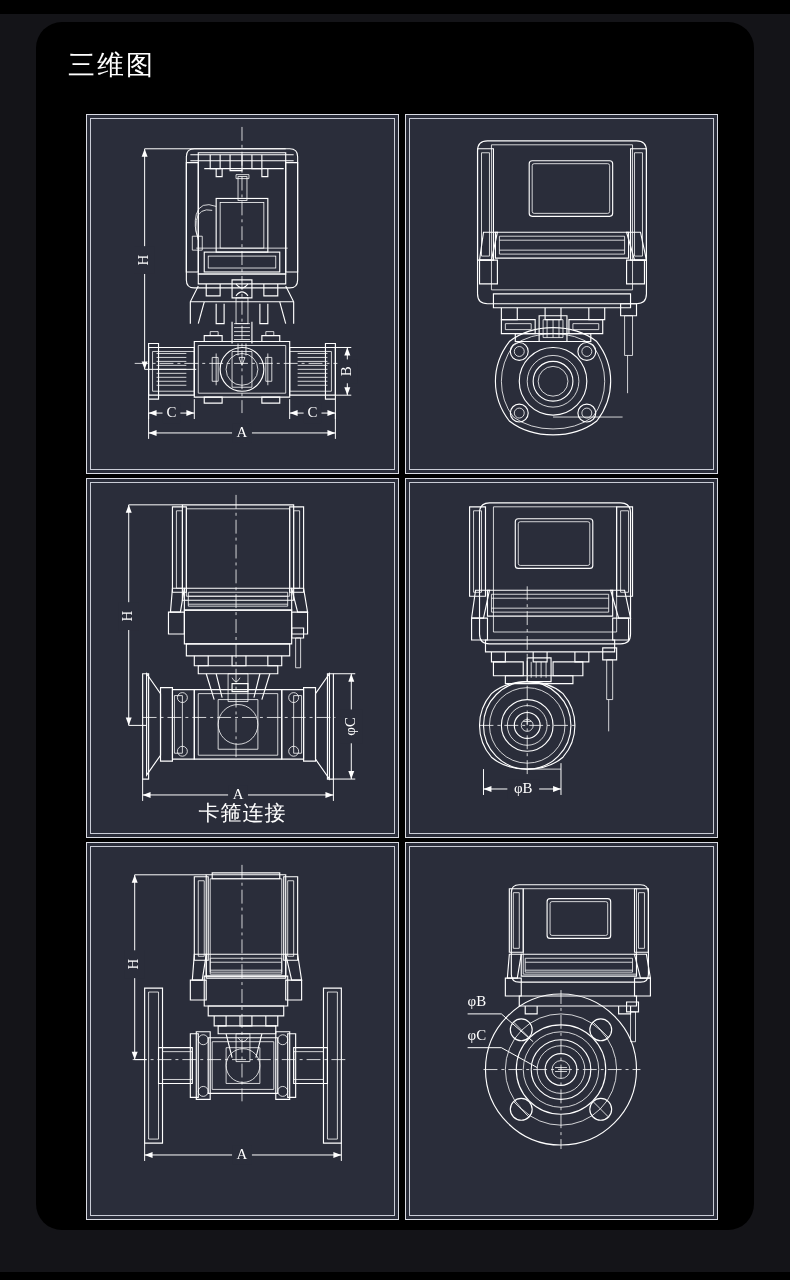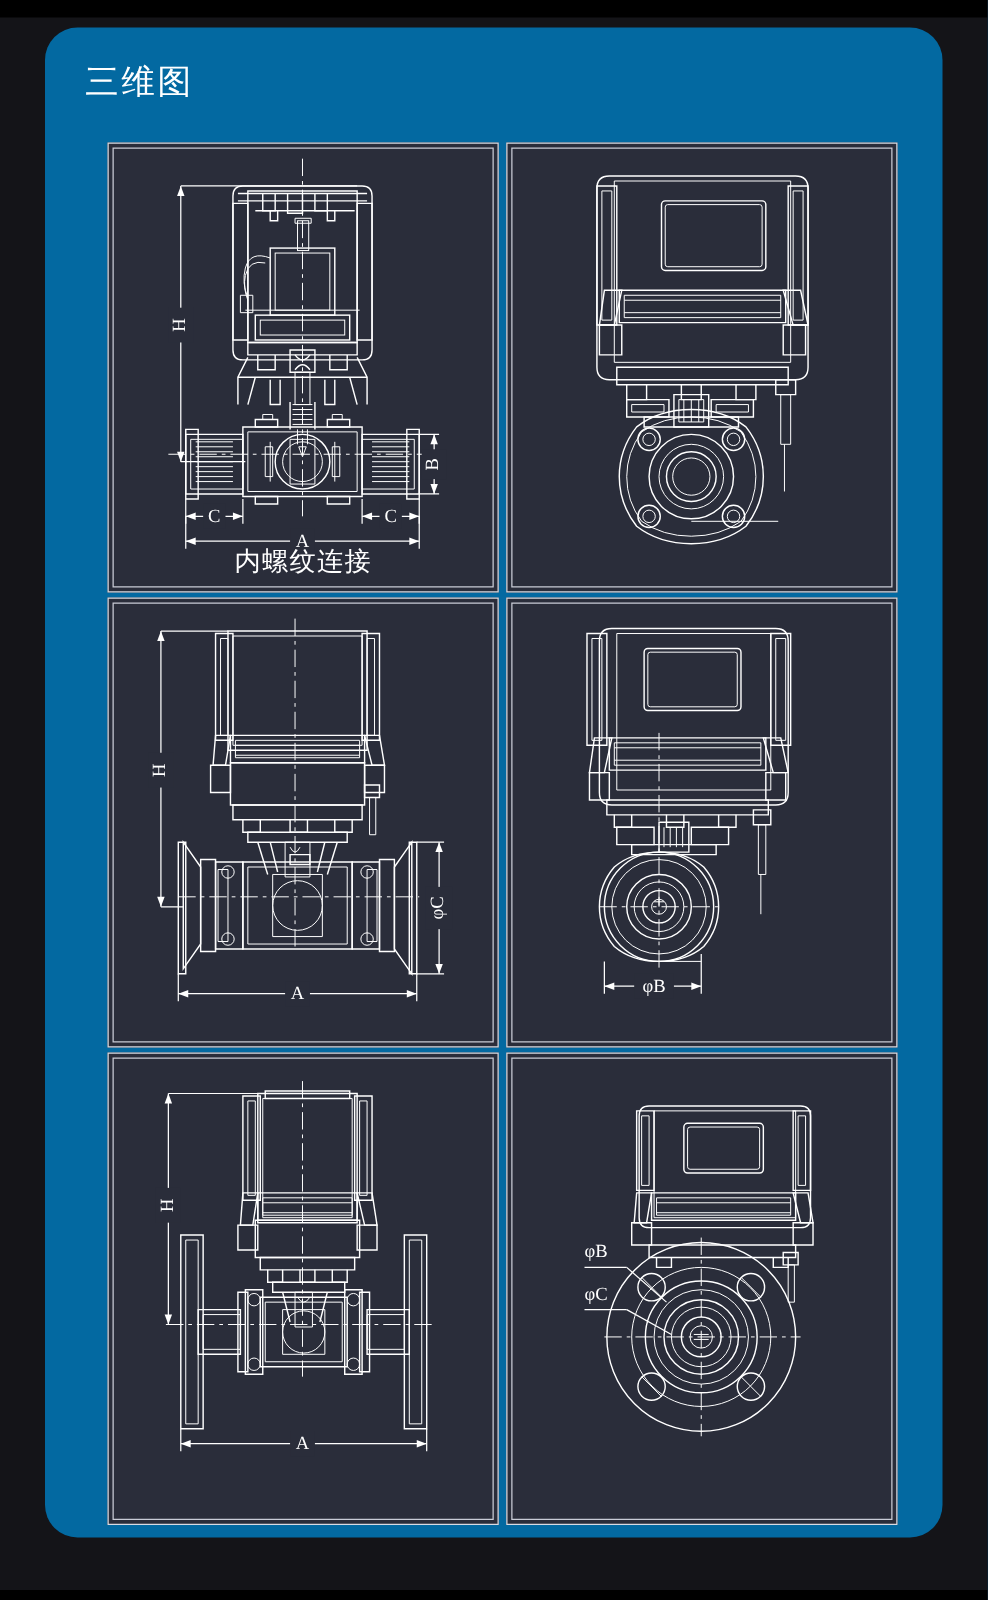--- a/index.html
+++ b/index.html
@@ -31,21 +31,21 @@
   }
   .letterbox.top { top: 0; height: 14px; }
   .letterbox.bottom { bottom: 0; height: 8px; }
 
   .card {
     position: absolute;
     left: 36px;
     top: 22px;
     width: 718px;
     height: 1208px;
-    background: #0369a1;
+    background: #000000;
     border-radius: 26px;
     overflow: hidden;
   }
 
   .card-title {
     position: absolute;
     left: 32px;
     top: 26px;
     font-size: 27px;
     line-height: 34px;
@@ -289,21 +289,20 @@
           <g class="dim">
             <line x1="62" y1="320" x2="250" y2="320"></line>
             <line x1="62" y1="300" x2="62" y2="326"></line>
             <line x1="250" y1="300" x2="250" y2="326"></line>
             <path d="M62 320 l8 -3 v6 z" fill="#ffffff" stroke="none"></path>
             <path d="M250 320 l-8 -3 v6 z" fill="#ffffff" stroke="none"></path>
           </g>
           <rect x="146" y="310" width="20" height="20" fill="#2a2d3a" stroke="none"></rect>
           <text x="156" y="321" text-anchor="middle" dominant-baseline="middle">A</text>
         </svg>
-        <div class="panel-caption">内螺纹连接</div>
       </div>
 
       <div class="panel">
         <div class="panel-inner-frame"></div>
         <svg class="draw" viewBox="0 0 313 360">
           <g class="part">
 
             <path d="M82 26 h150 q10 0 10 10 v144 q0 10 -10 10 h-150 q-10 0 -10 -10 v-144 q0 -10 10 -10 z"></path>
             <path d="M86 30 h142 v146 h-142 z" class="thin"></path>
 
@@ -457,20 +456,21 @@
           <g class="dim">
             <line x1="56" y1="318" x2="248" y2="318"></line>
             <line x1="56" y1="302" x2="56" y2="324"></line>
             <line x1="248" y1="302" x2="248" y2="324"></line>
             <path d="M56 318 l8 -3 v6 z" fill="#ffffff" stroke="none"></path>
             <path d="M248 318 l-8 -3 v6 z" fill="#ffffff" stroke="none"></path>
           </g>
           <rect x="142" y="308" width="20" height="20" fill="#2a2d3a" stroke="none"></rect>
           <text x="152" y="319" text-anchor="middle" dominant-baseline="middle">A</text>
         </svg>
+        <div class="panel-caption">卡箍连接</div>
       </div>
 
       <div class="panel">
         <div class="panel-inner-frame"></div>
         <svg class="draw" viewBox="0 0 313 360">
           <line class="center" x1="122" y1="108" x2="122" y2="300"></line>
           <line class="center" x1="74" y1="248" x2="172" y2="248"></line>
 
           <g class="part">
 

